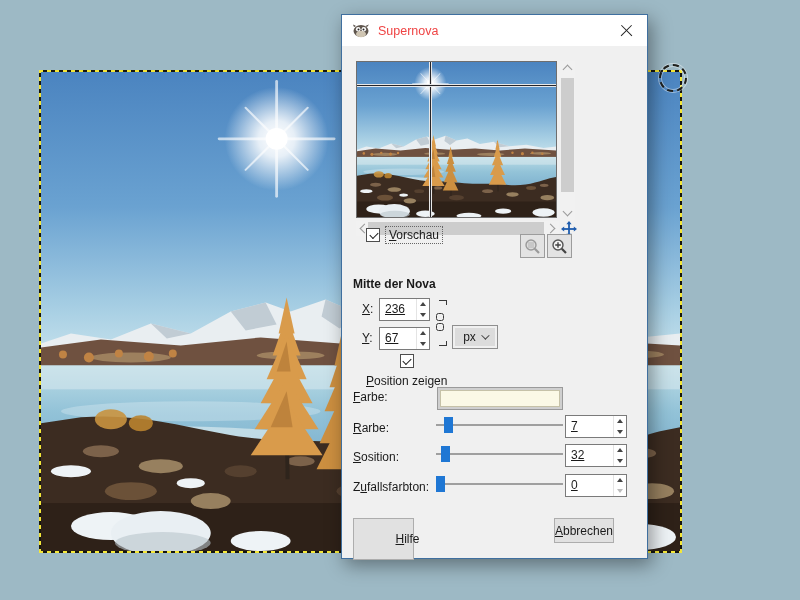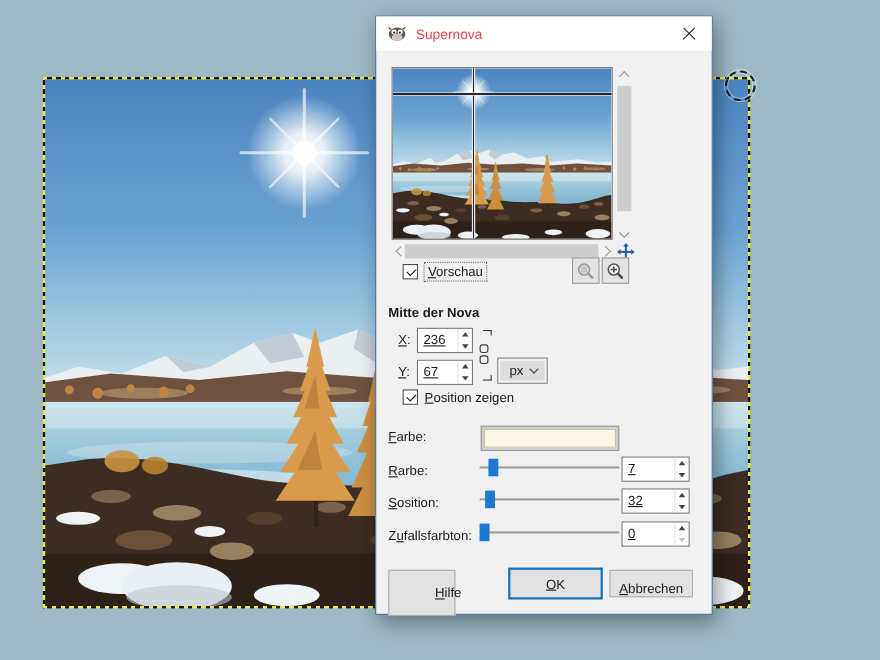--- a/index.html
+++ b/index.html
@@ -275,21 +275,21 @@
         <rect x="7.1" y="2" width="1.8" height="12"></rect>
           <rect x="2" y="7.1" width="12" height="1.8"></rect>
         <path d="M8,0 L10.6,3.2 L5.4,3.2 Z"></path>
           <path d="M8,16 L10.6,12.8 L5.4,12.8 Z"></path>
         <path d="M0,8 L3.2,5.4 L3.2,10.6 Z"></path>
           <path d="M16,8 L12.8,5.4 L12.8,10.6 Z"></path>
       </g>
     </svg>
   </div>
 
-  <div class="checkrow" style="left:24px; top:224px;text-align:right;">
+  <div class="checkrow" style="left:24px; top:212px;text-align:right;">
     <span class="checkbox"></span>
     <span class="focus-dotted"><span class="mn">V</span><span>orschau</span></span>
   </div>
   <div class="zoom-btn" style="left:178px;">
     <svg class="icon-svg" width="17" height="17" viewBox="0 0 17 17">
       <circle cx="7" cy="7" r="5" fill="#dcdcdc" stroke="#9a9a9a" stroke-width="1.4"></circle>
       <path d="M4,5 h6 M4,7 h6 M4,9 h6 M5,4 v6 M7,4 v6 M9,4 v6" stroke="#bdbdbd" stroke-width="0.8"></path>
       <line x1="10.8" y1="10.8" x2="15" y2="15" stroke="#9a9a9a" stroke-width="2.2"></line>
     </svg>
   </div>
@@ -333,21 +333,21 @@
     <span class="chain-link link1"></span>
     <span class="chain-link link2"></span>
     <span class="chain-bottom"></span>
   </div>
 
   <div class="unit-dd">
     <span>px</span>
     <span class="dd-chev"></span>
   </div>
 
-  <div class="checkrow" style="left:24px; top:339px;">
+  <div class="checkrow" style="left:24px; top:339px;flex-direction:column;">
     <span class="checkbox"></span>
     <span><span class="mn">P</span><span>osition zeigen</span></span>
   </div>
 
   <div class="color-label"><span class="mn">F</span><span>arbe:</span></div>
   <div class="color-swatch">
     <div class="swatch-fill" style="background: rgb(251, 249, 230);"></div>
   </div>
 
   <div class="slider-label" style="top:406px;"><span class="mn">R</span><span>arbe:</span></div>
@@ -397,19 +397,16 @@
         </span>
       <span class="spin-down">
           <span class="tri-down tri-disabled"></span>
         </span>
     </span>
   </div>
 
   <div class="btn" style="left:11px; top:503px; width:61px; height:42px;padding-left:48px;">
     <span><span class="mn">H</span><span>ilfe</span></span>
   </div>
-  <div class="btn btn-default" style="left:120px; top:501px; width:86px; height:29px;">
-    <span><span class="mn">O</span><span>K</span></span>
-  </div>
-  <div class="btn" style="left:212px; top:503px; width:76px; height:25px;align-items:flex-end;">
+  <div class="btn" style="left:212px; top:503px; width:60px; height:25px;">
     <span><span class="mn">A</span><span>bbrechen</span></span>
   </div>
 </div>
 
 </body></html>

